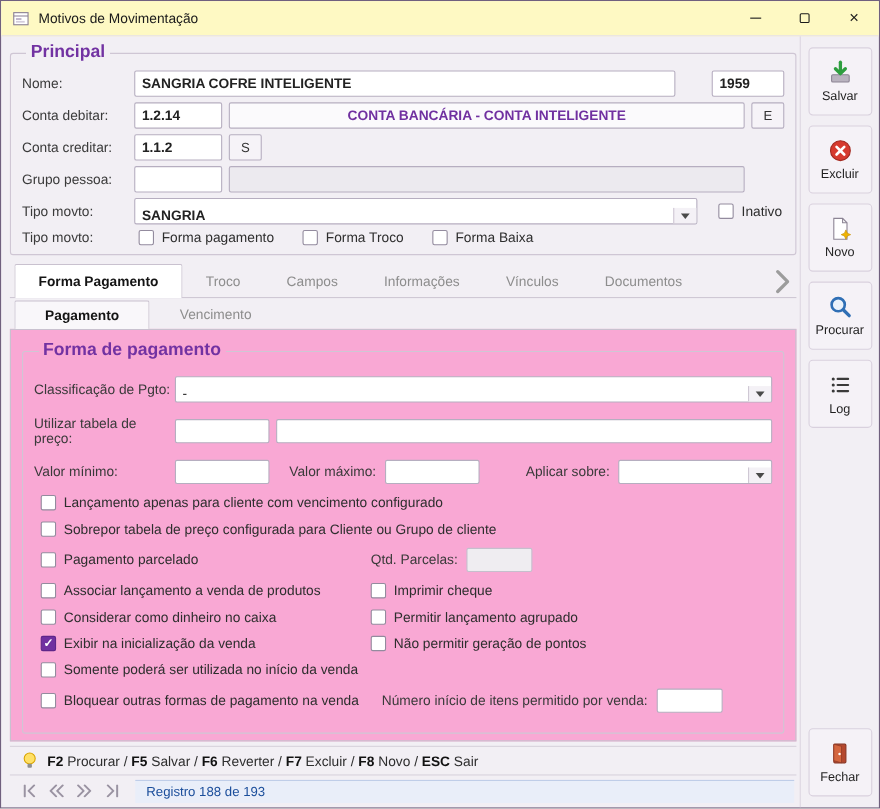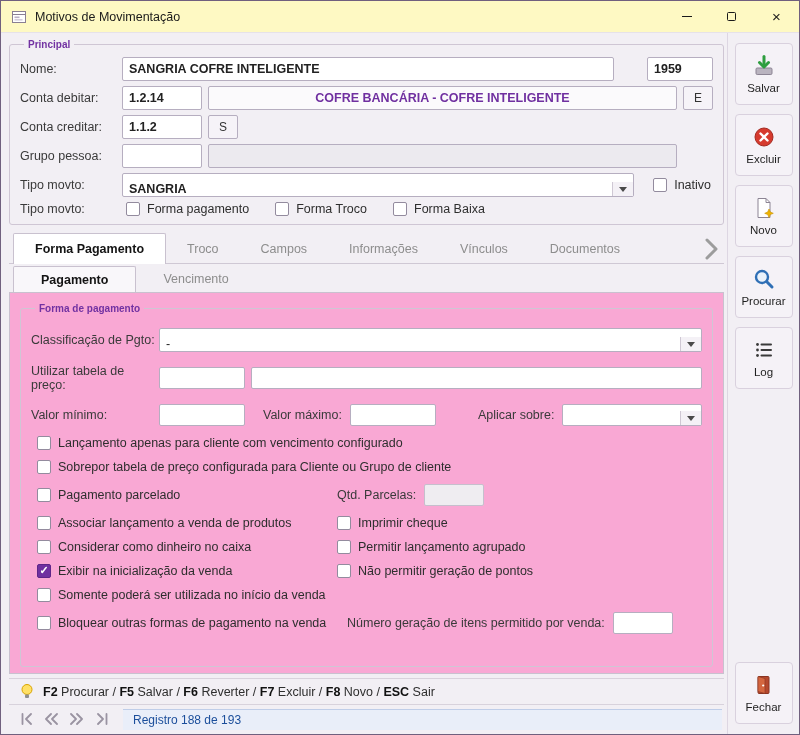--- a/index.html
+++ b/index.html
@@ -23,21 +23,21 @@
   .glyph-close{font-size:15px;line-height:1;color:#1a1a1a;}
 
   
   .content{flex:1;display:flex;min-height:0;}
   .main{width:726px;display:flex;flex-direction:column;padding:6px 3px 0 8px;min-height:0;}
   .sidebar{flex:1;border-left:1px solid #ddd6e2;display:flex;flex-direction:column;
     align-items:center;padding:10px 0 10px;gap:9px;}
 
   
   fieldset.group{border:1px solid #cfc6d4;border-radius:3px;padding:2px 10px 8px;background:transparent;}
-  fieldset.group legend{color:#7232a2;font-weight:bold;font-size:10px;padding:0 4px;margin-left:4px;}
+  fieldset.group legend{color:#7232a2;font-weight:bold;font-size:16px;padding:0 4px;margin-left:4px;}
 
   .frow{display:flex;align-items:center;margin-top:5px;gap:6px;}
   .flabel{width:96px;font-size:12.5px;color:#3a3a3a;flex:none;}
   input.txt{height:24px;border:1px solid #b6aec0;background:#fff;border-radius:2px;
     font:bold 12.5px "Liberation Sans",sans-serif;color:#222;padding:0 6px;outline:none;}
   input.txt.plain{font-weight:normal;}
   .acct-name{height:24px;border:1px solid #b6aec0;background:#fbfafc;border-radius:2px;
     display:flex;align-items:center;justify-content:center;font-weight:bold;font-size:12.5px;
     color:#7030a0;flex:1;}
   .acct-name.empty{background:#eceaef;color:#555;}
@@ -136,21 +136,21 @@
 
         <div class="frow">
           <span class="flabel">Nome:</span>
           <input class="txt" style="width: 492px;" value="SANGRIA COFRE INTELIGENTE">
           <input class="txt" style="width: 66px; margin-left: auto;" value="1959">
         </div>
 
         <div class="frow">
           <span class="flabel">Conta debitar:</span>
           <input class="txt" style="width: 80px;" value="1.2.14">
-          <div class="acct-name">COFRE BANCÁRIA - COFRE INTELIGENTE</div>
+          <div class="acct-name">CONTA BANCÁRIA - CONTA INTELIGENTE</div>
           <button class="mini-btn">E</button>
         </div>
 
         <div class="frow">
           <span class="flabel">Conta creditar:</span>
           <input class="txt" style="width: 80px;" value="1.1.2">
           <button class="mini-btn">S</button>
         </div>
 
         <div class="frow">
@@ -304,21 +304,21 @@
               <span class="cb"></span>
               <span>Somente poderá ser utilizada no início da venda</span>
             </span>
           </div>
 
           <div class="cbrow">
             <span class="cbitem left">
               <span class="cb"></span>
               <span>Bloquear outras formas de pagamento na venda</span>
             </span>
-            <span class="plabel" style="margin-left:10px;font-size:12.5px;color:#3a3a3a;">Número geração de itens permitido por venda:</span>
+            <span class="plabel" style="margin-left:10px;font-size:12.5px;color:#3a3a3a;">Número início de itens permitido por venda:</span>
             <input class="txt plain small" style="width: 60px; margin-left: 8px;" value="">
           </div>
 
         </fieldset>
       </div>
 
       <div class="statusbar">
         <span style="display:flex;">
           <svg width="16" height="17" viewBox="0 0 16 17">
             <circle cx="8" cy="6.5" r="5" fill="#ffe066" stroke="#d9a400"></circle>

